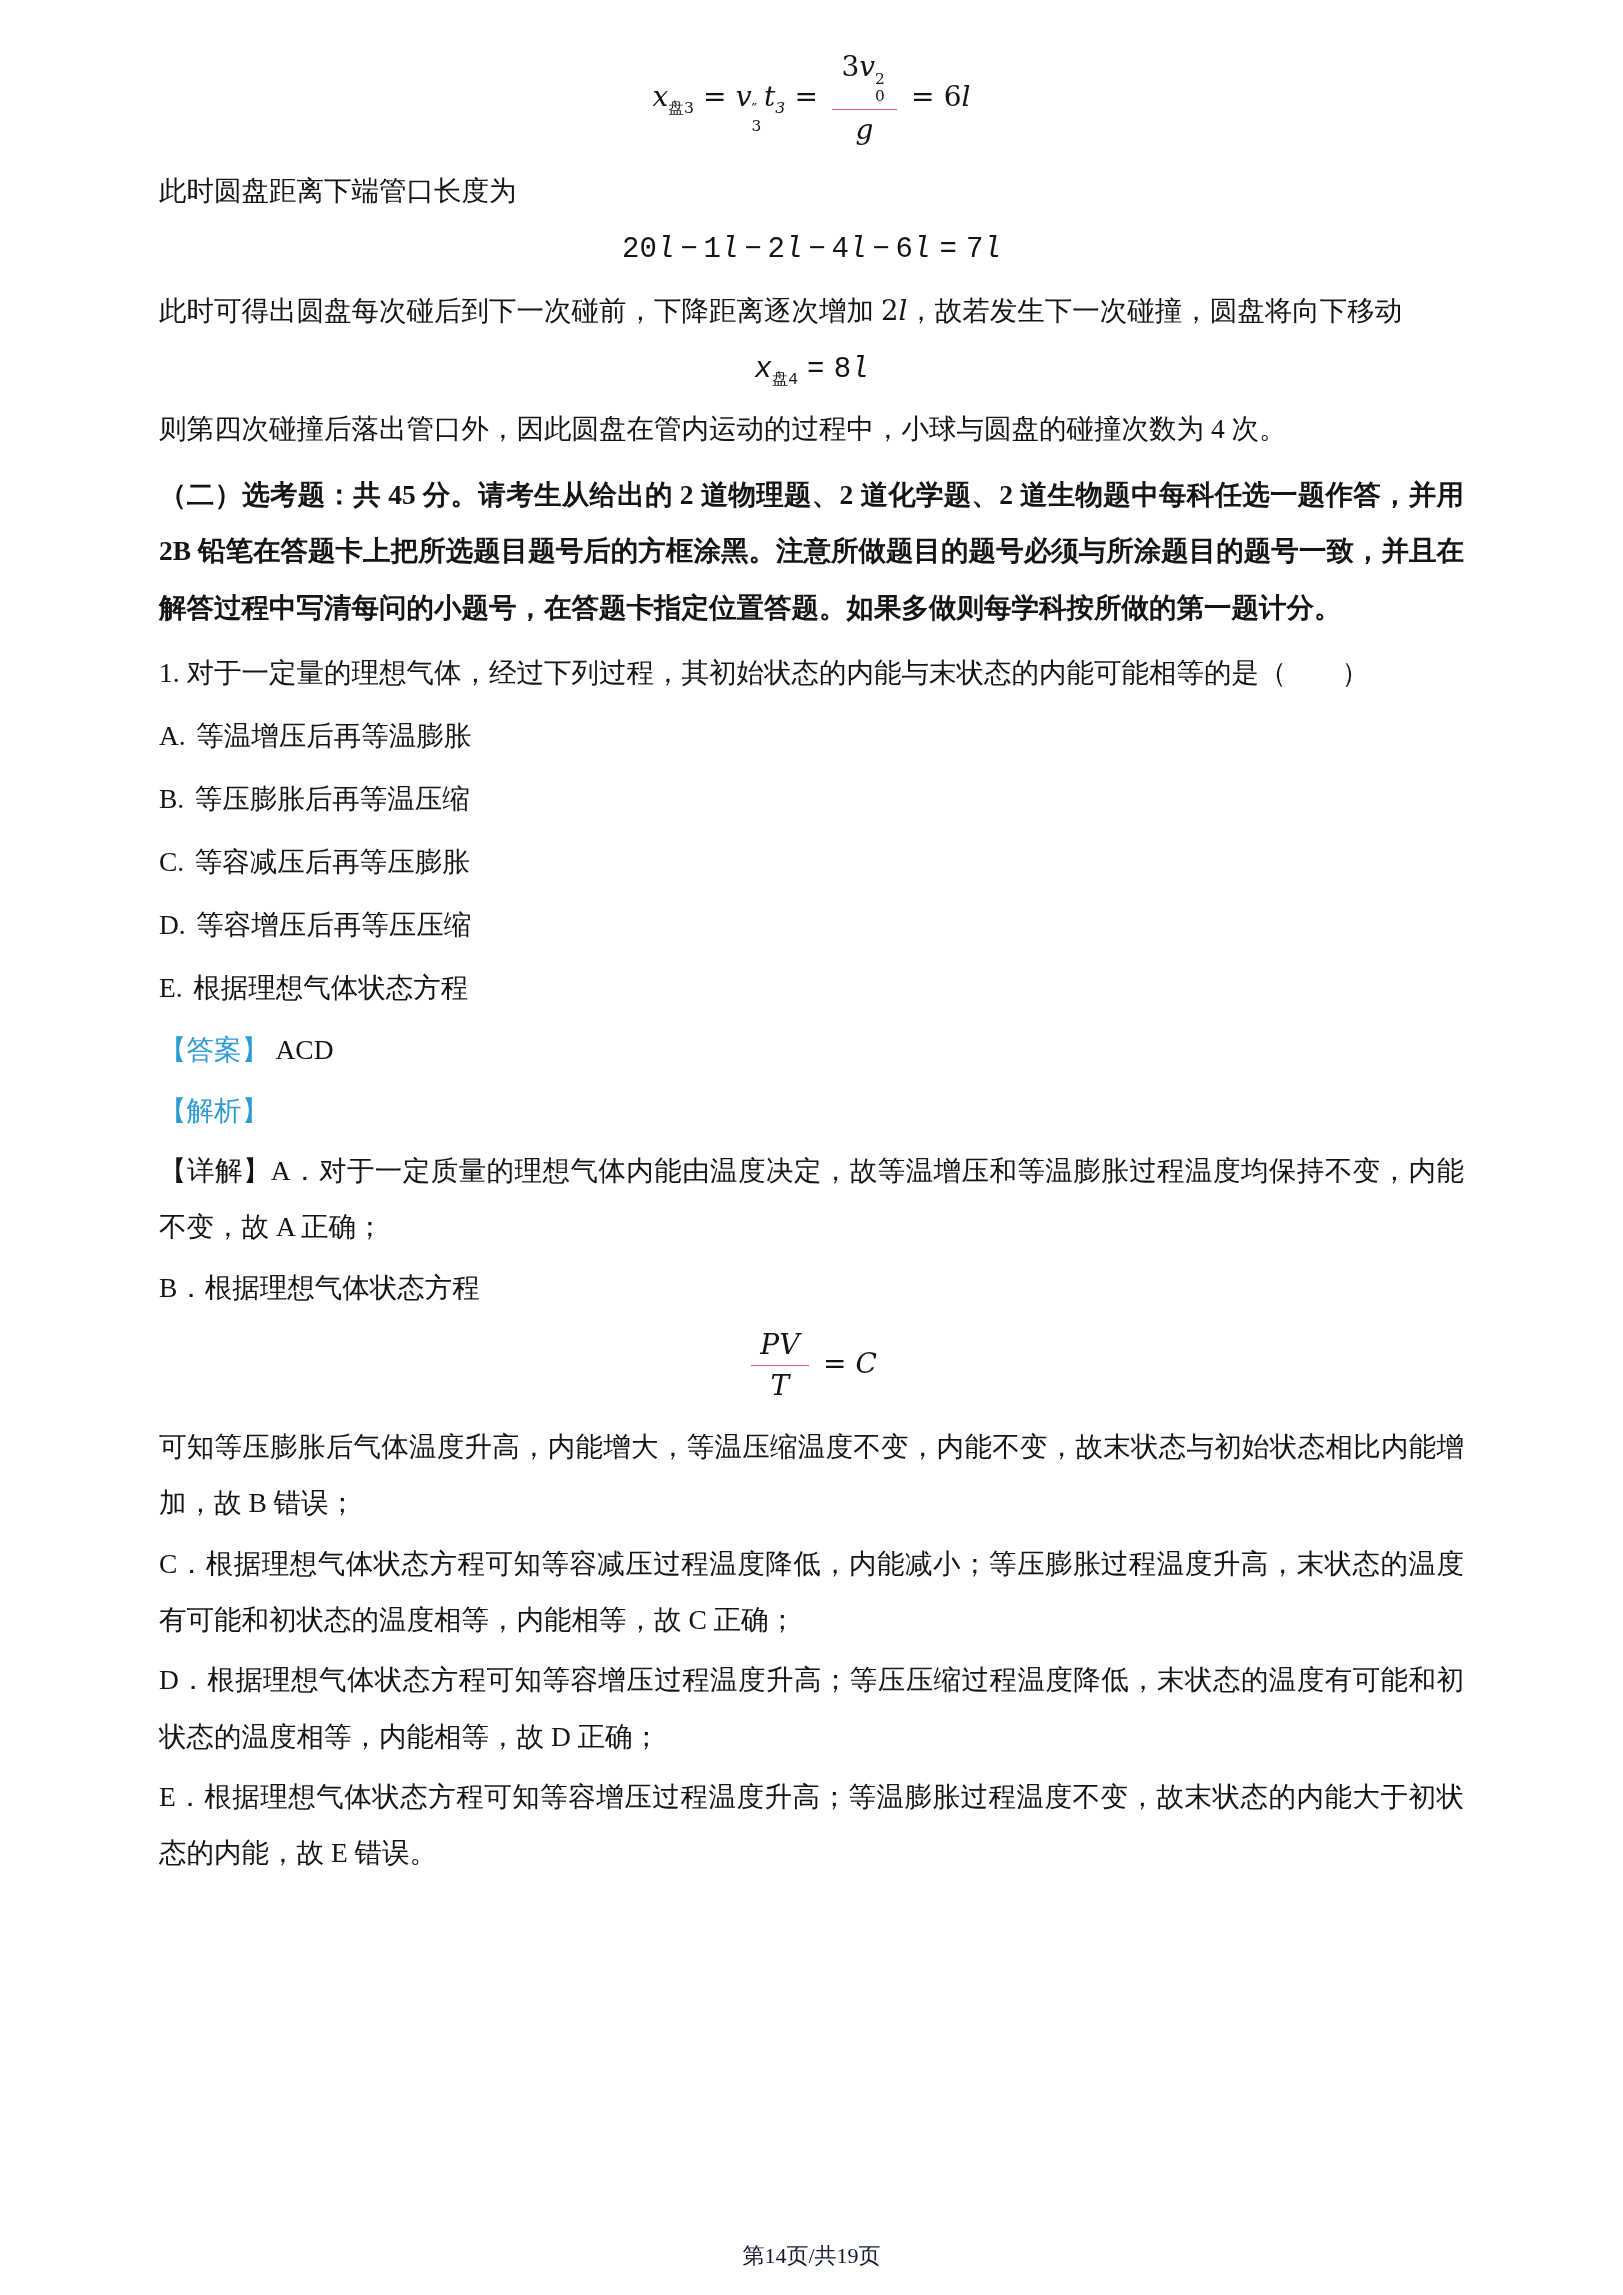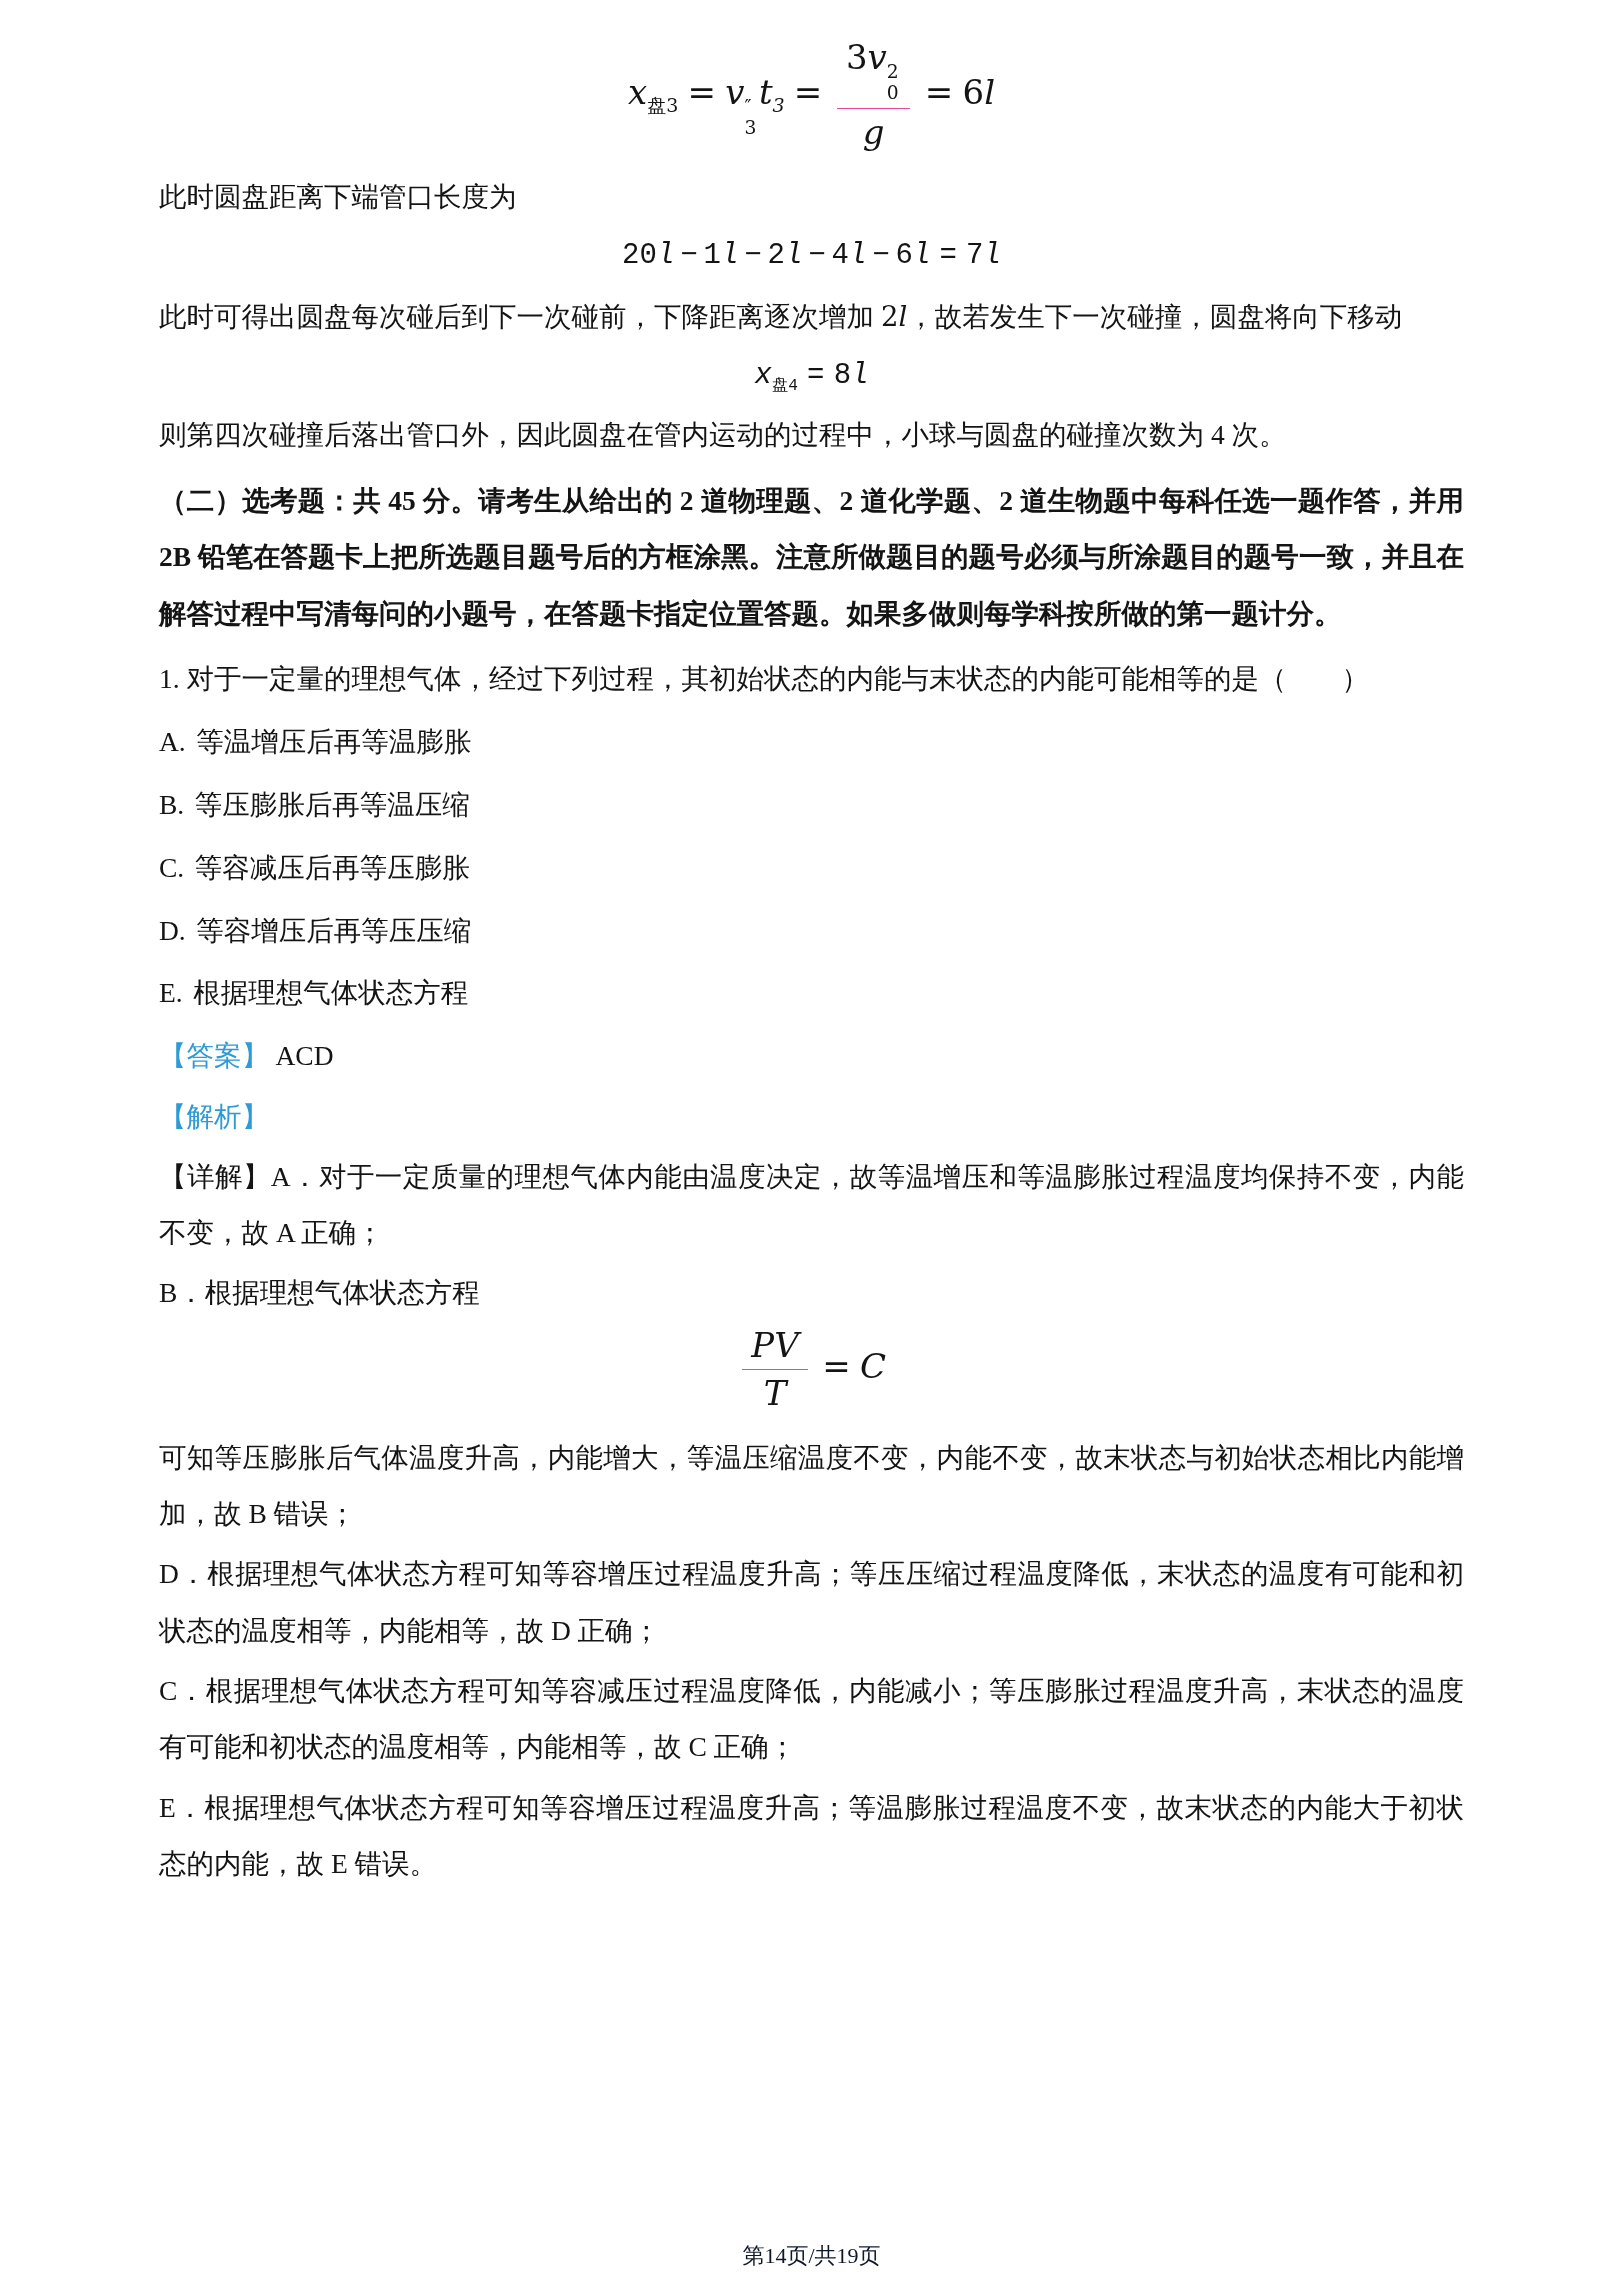--- a/index.html
+++ b/index.html
@@ -15,21 +15,21 @@
   .bold { font-weight:700; margin:9.2px 0; text-align:justify; }
   .teal { color:#2E9BD5;text-align:center; }
   .opt-label { margin-right:10.5px; }
   .option { margin:6.5px 0; }
   .ans-label { margin-right:6.5px; }
 
   
   .formula {
     text-align:center;
     font-family:"DejaVu Serif","Liberation Serif",serif;
-    font-size:34px; margin:0 0 17px 0; line-height:1.4;
+    font-size:28px; margin:13px 0 17px 0; line-height:1.4;
   }
   .formula-line {
     text-align:center;
     font-family:Liberation Mono, monospace;
     font-size:29px; margin:7.9px 0; line-height:1.6;
   }
   .mi { font-style:italic; }
   .mn, .mo { font-style:normal; }
   .mo { margin:0 9.2px; }
   .mo-tight { margin:0 5.9px; font-style:normal; }
@@ -97,23 +97,23 @@
   <p class="para justify"><span>【详解】</span><span>A．对于一定质量的理想气体内能由温度决定，故等温增压和等温膨胀过程温度均保持不变，内能不变，故 A 正确；</span></p>
 
   <p class="para"><span>B．根据理想气体状态方程</span></p>
 
   <div class="formula">
     <span class="frac"><span class="num"><span class="mi">PV</span></span><span class="den"><span class="mi">T</span></span></span><span class="mo">=</span><span class="mi">C</span>
   </div>
 
   <p class="para justify"><span>可知等压膨胀后气体温度升高，内能增大，等温压缩温度不变，内能不变，故末状态与初始状态相比内能增加，故 B 错误；</span></p>
 
+  <p class="para justify"><span>C．根据理想气体状态方程可知等容减压过程温度降低，内能减小；等压膨胀过程温度升高，末状态的温度有可能和初状态的温度相等，内能相等，故 C 正确；</span></p>
+
   <p class="para justify"><span>D．根据理想气体状态方程可知等容增压过程温度升高；等压压缩过程温度降低，末状态的温度有可能和初状态的温度相等，内能相等，故 D 正确；</span></p>
-
-  <p class="para justify"><span>C．根据理想气体状态方程可知等容减压过程温度降低，内能减小；等压膨胀过程温度升高，末状态的温度有可能和初状态的温度相等，内能相等，故 C 正确；</span></p>
 
   <p class="para justify"><span>E．根据理想气体状态方程可知等容增压过程温度升高；等温膨胀过程温度不变，故末状态的内能大于初状态的内能，故 E 错误。</span></p>
 
 
 </div>
 
 <div class="footer"><span>第14页/共19页</span></div>
 
 
 </body></html>

